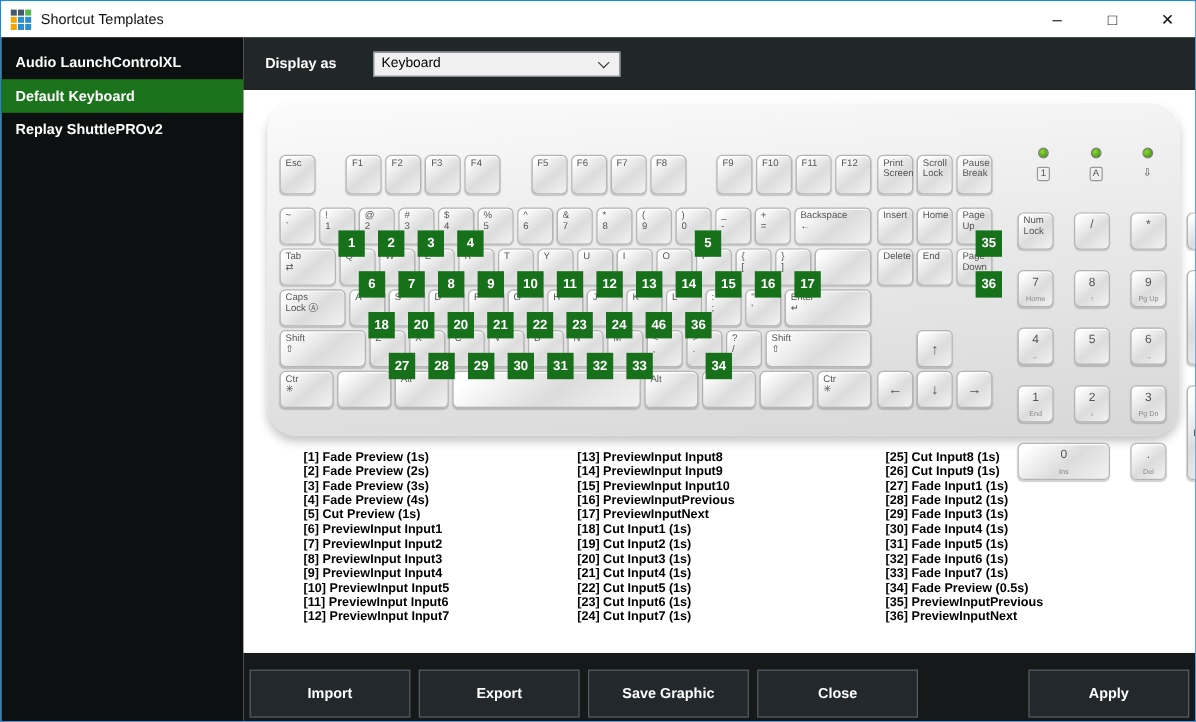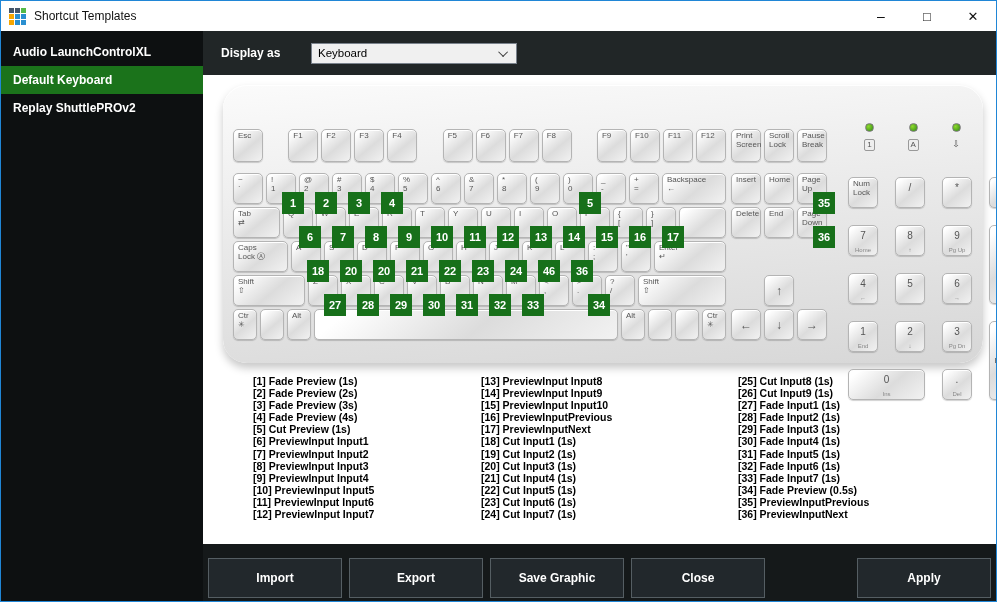--- a/index.html
+++ b/index.html
@@ -33,21 +33,21 @@
       box-shadow:0 5px 8px rgba(0,0,0,.22), inset 0 1px 0 rgba(255,255,255,.9);}
   .key{position:relative;flex:none;width:30px;height:31px;border:1px solid #b4b4b4;border-radius:5px;
       background:linear-gradient(140deg,#ffffff 10%,#dcdcdc 55%,#f2f2f2 100%);
       box-shadow:inset 0 1px 0 #fff,0 1px 1px rgba(0,0,0,.18);color:#555;}
   .lab{position:absolute;top:2px;left:4px;font-size:8px;line-height:8.5px;color:#555;white-space:pre;}
   .kspacer{flex:1;}
   .kfunc{position:absolute;left:10px;top:44px;display:flex;gap:3px;width:493px;}
   .kfunc .key,.kprt .key{height:33px;}
   .kmain{position:absolute;left:10px;top:88px;display:flex;flex-direction:column;gap:3px;}
   .krow{display:flex;gap:3px;width:493px;}
-  .w15{width:47px;text-decoration:underline;} .w175{width:55px;} .w2{width:64px;} .w225{width:72px;} .w275{width:88px;} .wmod{width:24px;} .wspace{flex:1;}
+  .w15{width:47px;text-decoration:underline;} .w175{width:55px;} .w2{width:64px;} .w225{width:72px;} .w275{width:88px;} .wmod{width:45px;} .wspace{flex:1;}
   .kprt{position:absolute;left:508px;top:44px;display:flex;gap:3px;width:96px;}
   .knav{position:absolute;left:508px;top:88px;display:flex;flex-direction:column;gap:3px;width:96px;}
   .kup{position:absolute;left:541px;top:190px;}
   .karr{position:absolute;left:508px;top:224px;display:flex;gap:3px;}
   .knum{position:absolute;left:625px;top:92px;display:grid;grid-template-columns:repeat(4,30px);grid-template-rows:repeat(5,31px);gap:17px;}
   .knum .key{width:auto;height:auto;}
   .np-main{position:absolute;top:4px;left:0;right:0;text-align:center;font-size:10px;color:#555;}
   .np-sub{position:absolute;bottom:2px;left:0;right:0;text-align:center;font-size:6px;color:#888;}
   .ak .np-main{top:50%;transform:translateY(-52%);font-size:12px;}
   .np-enter .np-main{font-size:8px;top:50%;transform:translateY(-52%);}

